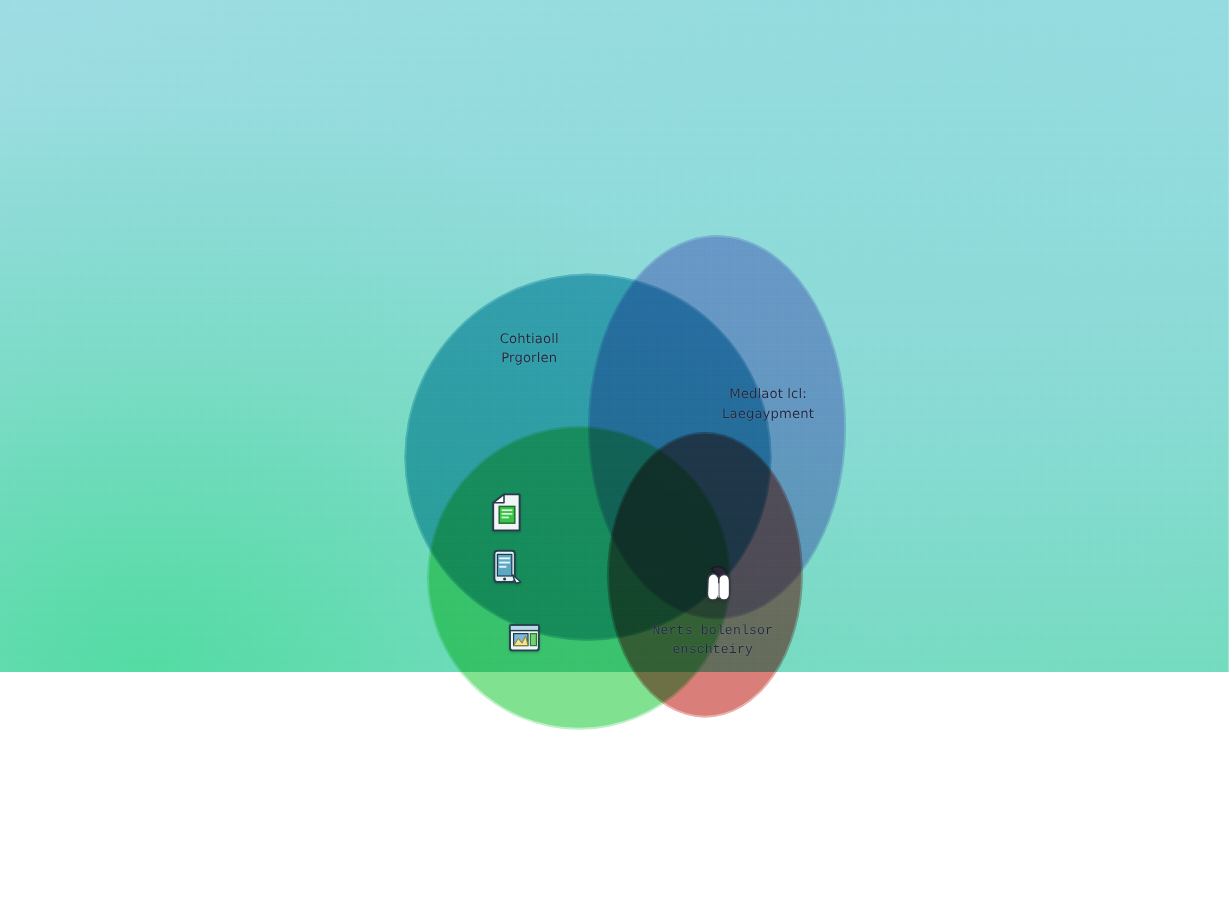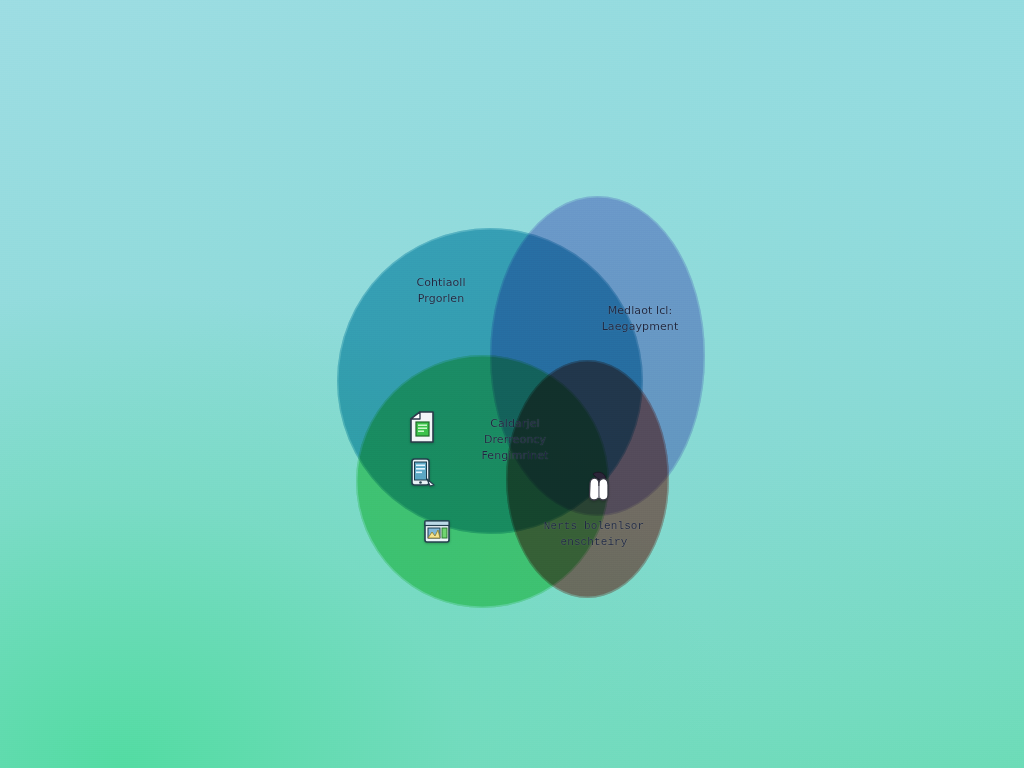--- a/index.html
+++ b/index.html
@@ -8,21 +8,21 @@
     padding: 0;
     width: 1024px;
     height: 768px;
     overflow: hidden;
     font-family: "DejaVu Sans", sans-serif;
   }
 
   #stage {
     position: relative;
     width: 1024px;
-    height: 768px;
+    height: 560px;
     background:
       radial-gradient(ellipse 900px 700px at 12% 100%, rgba(80,220,160,0.95) 0%, rgba(110,220,185,0.55) 38%, rgba(140,218,205,0.0) 68%),
       radial-gradient(ellipse 1100px 900px at 100% 10%, rgba(150,220,225,0.85) 0%, rgba(150,220,225,0.2) 55%, rgba(150,220,225,0.0) 80%),
       linear-gradient(160deg, #9ddde3 0%, #90dbdb 35%, #82d9cf 62%, #6bdcb6 100%);
   }
 
   
   #grain {
     position: absolute;
     inset: 0;
@@ -96,21 +96,21 @@
     font-family: "DejaVu Sans", sans-serif;
     transform: translate(-50%, -50%);
     pointer-events: none;
   }
 
   .label.smear {
     filter: blur(0.32px);
   }
 
   #lbl-control   { left: 441px; top: 291px; }
-  #lbl-medical   { left: 640px; top: 319px; }
+  #lbl-medical   { left: 640px; top: 337px; }
   #lbl-center    { left: 515px; top: 440px; }
   #lbl-needs     { left: 594px; top: 534px; }
 
   .icon {
     position: absolute;
     transform: translate(-50%, -50%);
     filter: drop-shadow(0 1px 1px rgba(0,0,0,0.22));
   }
 
   #ic-clipboard { left: 422px; top: 429px; }
@@ -132,23 +132,20 @@
     <div class="blob" id="c-green" style="background: rgb(79, 215, 102);"></div>
 
     <div class="blob" id="c-red" style="background: rgb(207, 90, 82);"></div>
 
     <div class="label smear" id="lbl-control" style="color: rgb(30, 39, 64);">Cohtiaoll
 Prgorlen</div>
 
     <div class="label smear" id="lbl-medical" style="color: rgb(30, 39, 64);">Medlaot lcl:
 Laegaypment</div>
 
-    <div class="label smear" id="lbl-center" style="color: rgb(30, 39, 64);">Caldarjel
-Drerreoncy
-Fengimrinet</div>
 
     <div class="label smear" id="lbl-needs" style="color: rgb(30, 39, 64); font-family: Liberation Mono, monospace;">Nerts bolenlsor
 enschteiry</div>
 
     <div class="icon" id="ic-clipboard">
       <svg width="30" height="34" viewBox="0 0 30 34">
         <path d="M4 9 L13 2 L26 2 L26 32 L4 32 Z" fill="#f2f5f7" stroke="#2b3a4a" stroke-width="1.6" stroke-linejoin="round"></path>
         <path d="M4 9 L13 2 L13 9 Z" fill="#ffffff" stroke="#2b3a4a" stroke-width="1.3" stroke-linejoin="round"></path>
         <rect x="9" y="12" width="13" height="14" fill="#3cc24a" stroke="#1f6b2a" stroke-width="1.2"></rect>
         <rect x="11" y="14.5" width="9" height="1.4" fill="#d8ffd8"></rect>

